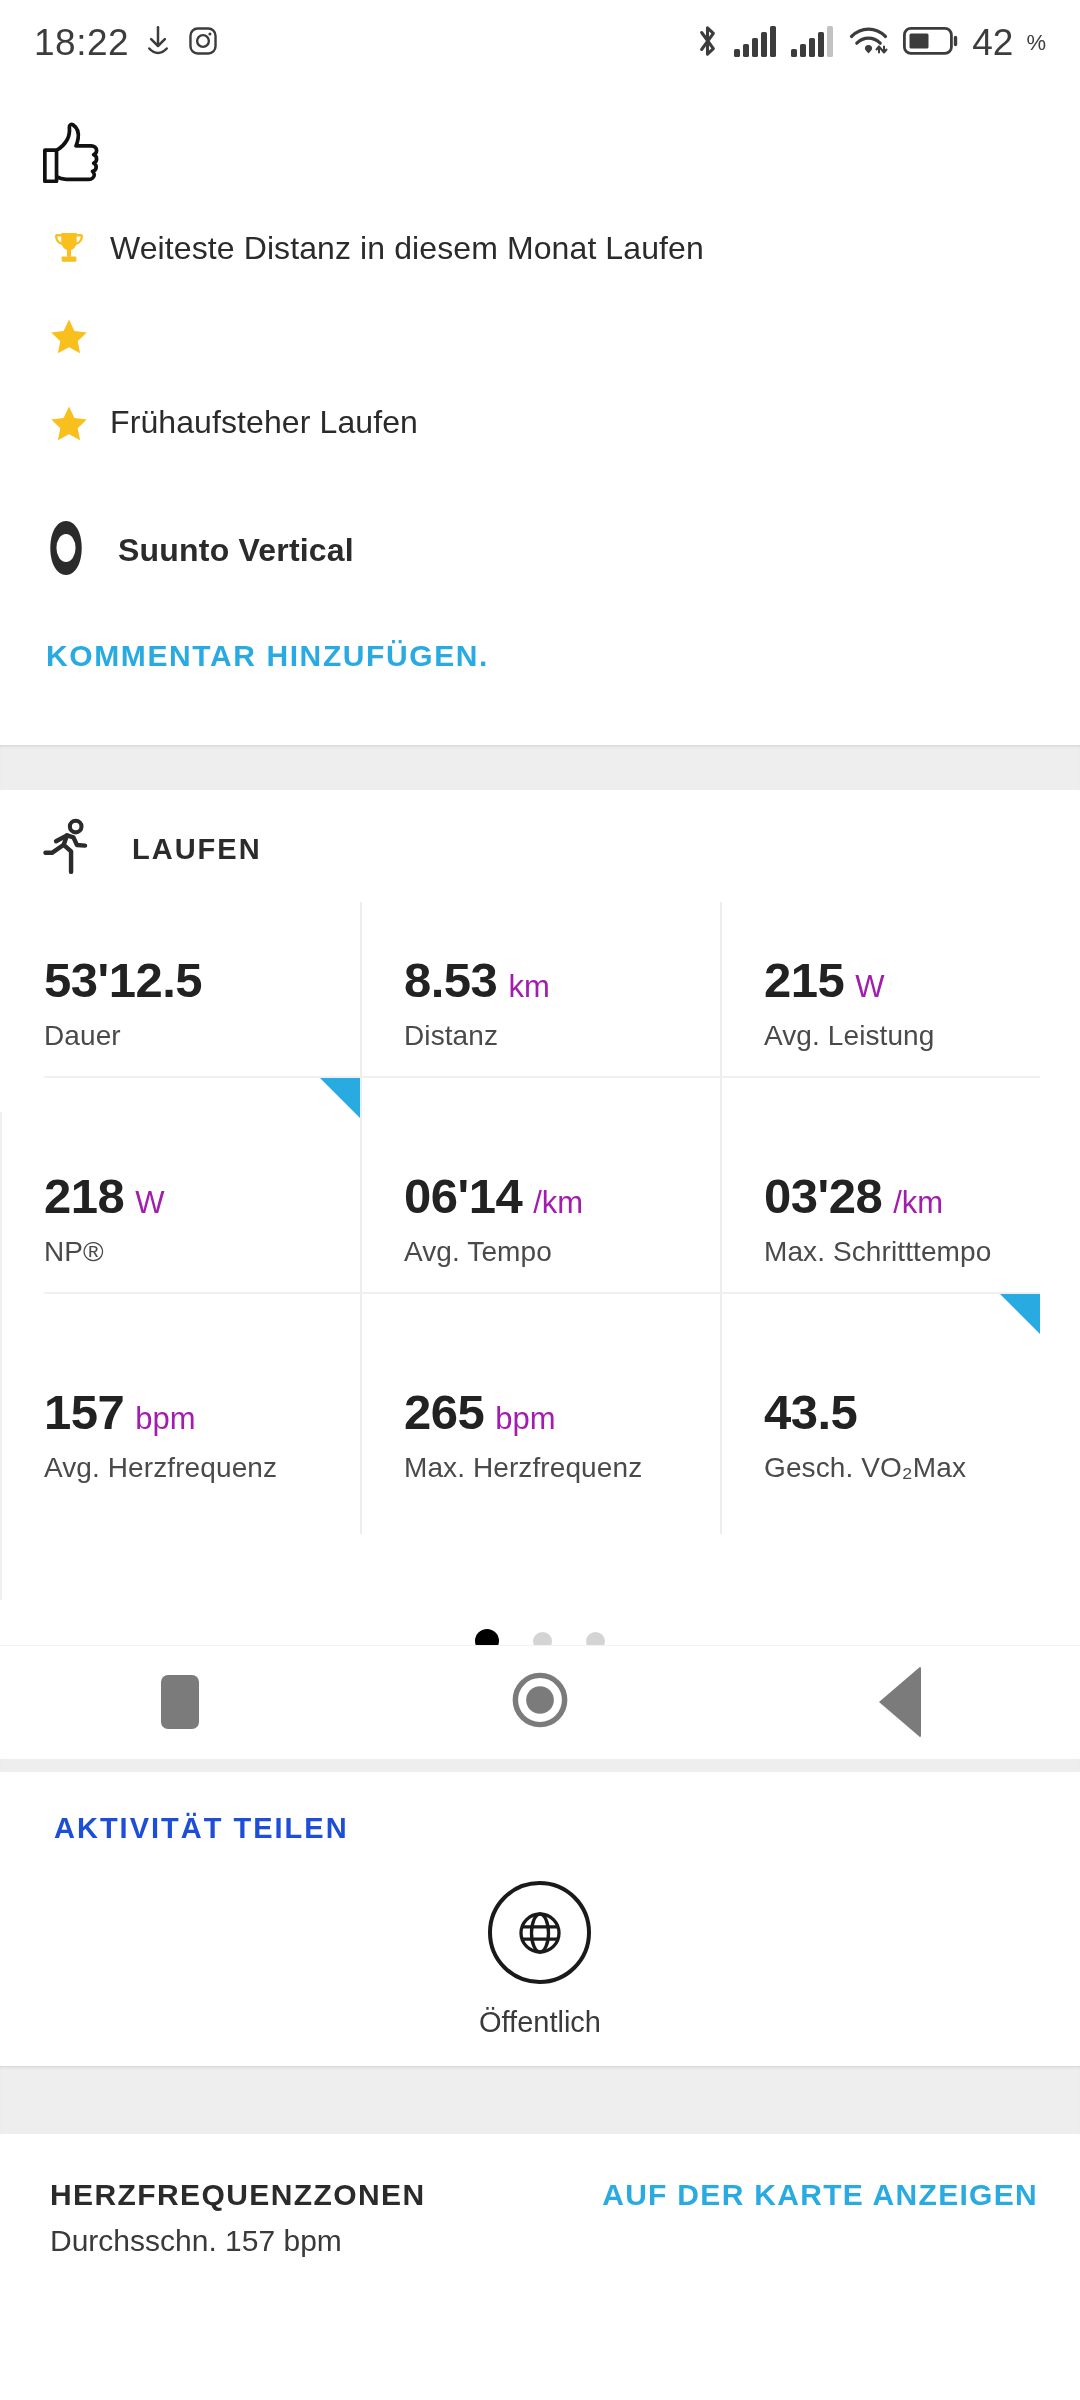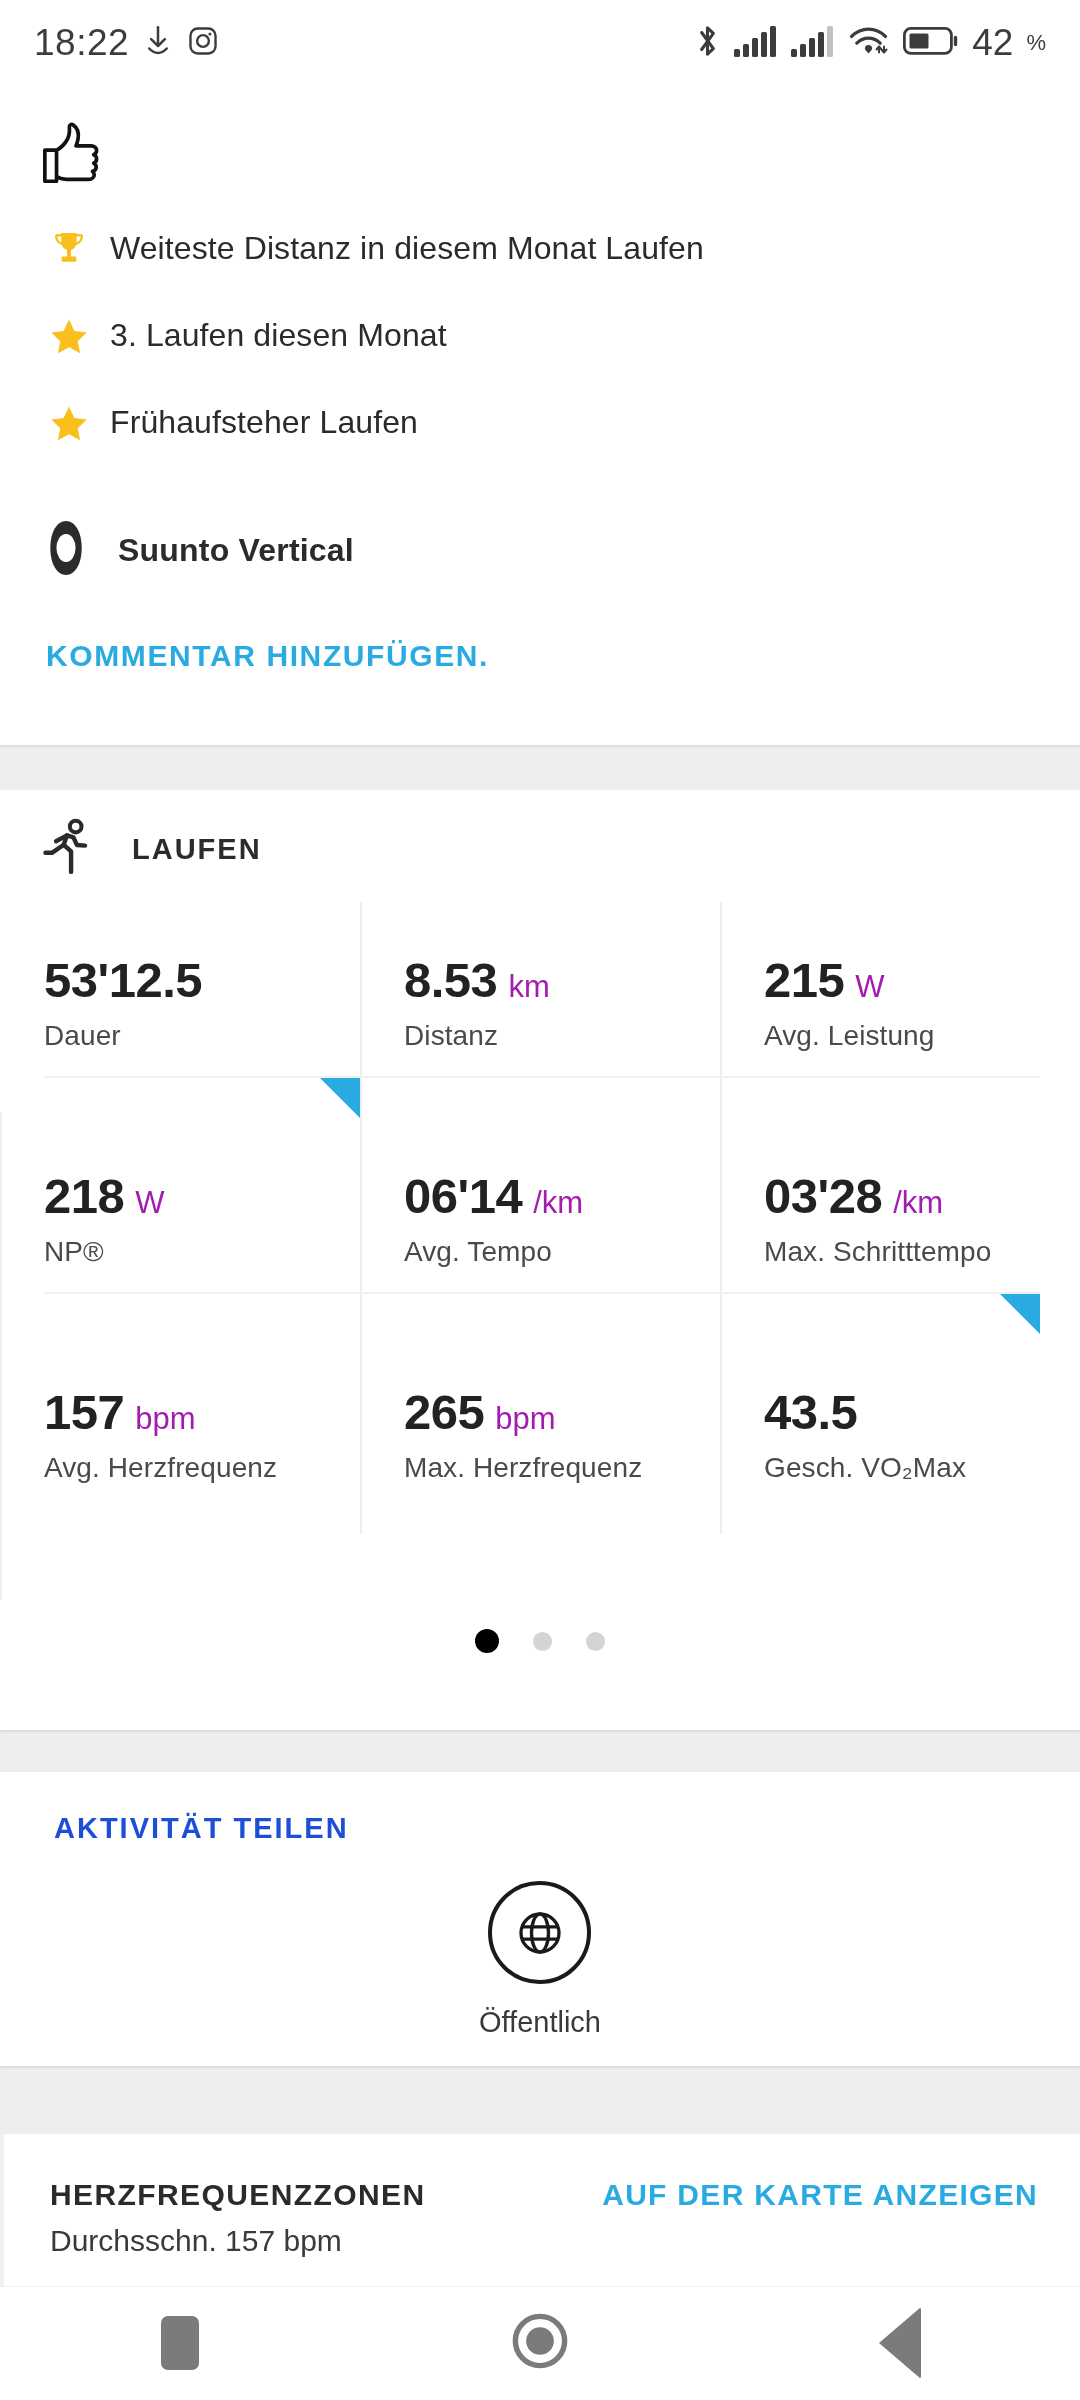--- a/index.html
+++ b/index.html
@@ -2,21 +2,21 @@
 <html><head>
 <meta charset="utf-8">
 <style>
   * { margin:0; padding:0; box-sizing:border-box; }
   html,body{
     width:1080px; height:2400px;
     background:#ffffff;
     font-family:"Liberation Sans", sans-serif;
     overflow:hidden;
   }
-  #screen{ position:relative; width:1080px; height:2400px; background:#f0f0f0; }
+  #screen{ position:relative; width:1080px; height:1759px; background:#f0f0f0; }
 
   
   .statusbar{
     position:absolute; top:0; left:0; width:1080px; height:86px;
     background:#ffffff; display:flex; align-items:center;
     padding:0 34px; box-shadow:0 1px 0 rgba(0,0,0,0.06);
   }
   .sb-left{ display:flex; align-items:center; gap:14px; }
   .sb-time{ font-size:37px; color:#3c3c3c; letter-spacing:0.5px; font-weight:400; }
   .sb-spacer{ flex:1; }
@@ -208,21 +208,20 @@
         </span>
         <span class="ach-label">Weiteste Distanz in diesem Monat Laufen</span>
       </div>
 
       <div class="ach-row">
         <span class="ach-icon">
           <svg width="42" height="40" viewBox="0 0 24 23">
               <path d="M12 1.4l3.1 6.6 7.1.9-5.2 5 1.4 7-6.4-3.5-6.4 3.5 1.4-7-5.2-5 7.1-.9z" fill="#f9bf1c"></path>
             </svg>
         </span>
-        <span class="ach-label">3. Laufen diesen Monat</span>
       </div>
 
       <div class="ach-row">
         <span class="ach-icon">
           <svg width="42" height="40" viewBox="0 0 24 23">
               <path d="M12 1.4l3.1 6.6 7.1.9-5.2 5 1.4 7-6.4-3.5-6.4 3.5 1.4-7-5.2-5 7.1-.9z" fill="#f9bf1c"></path>
             </svg>
         </span>
         <span class="ach-label">Frühaufsteher Laufen</span>
       </div>

